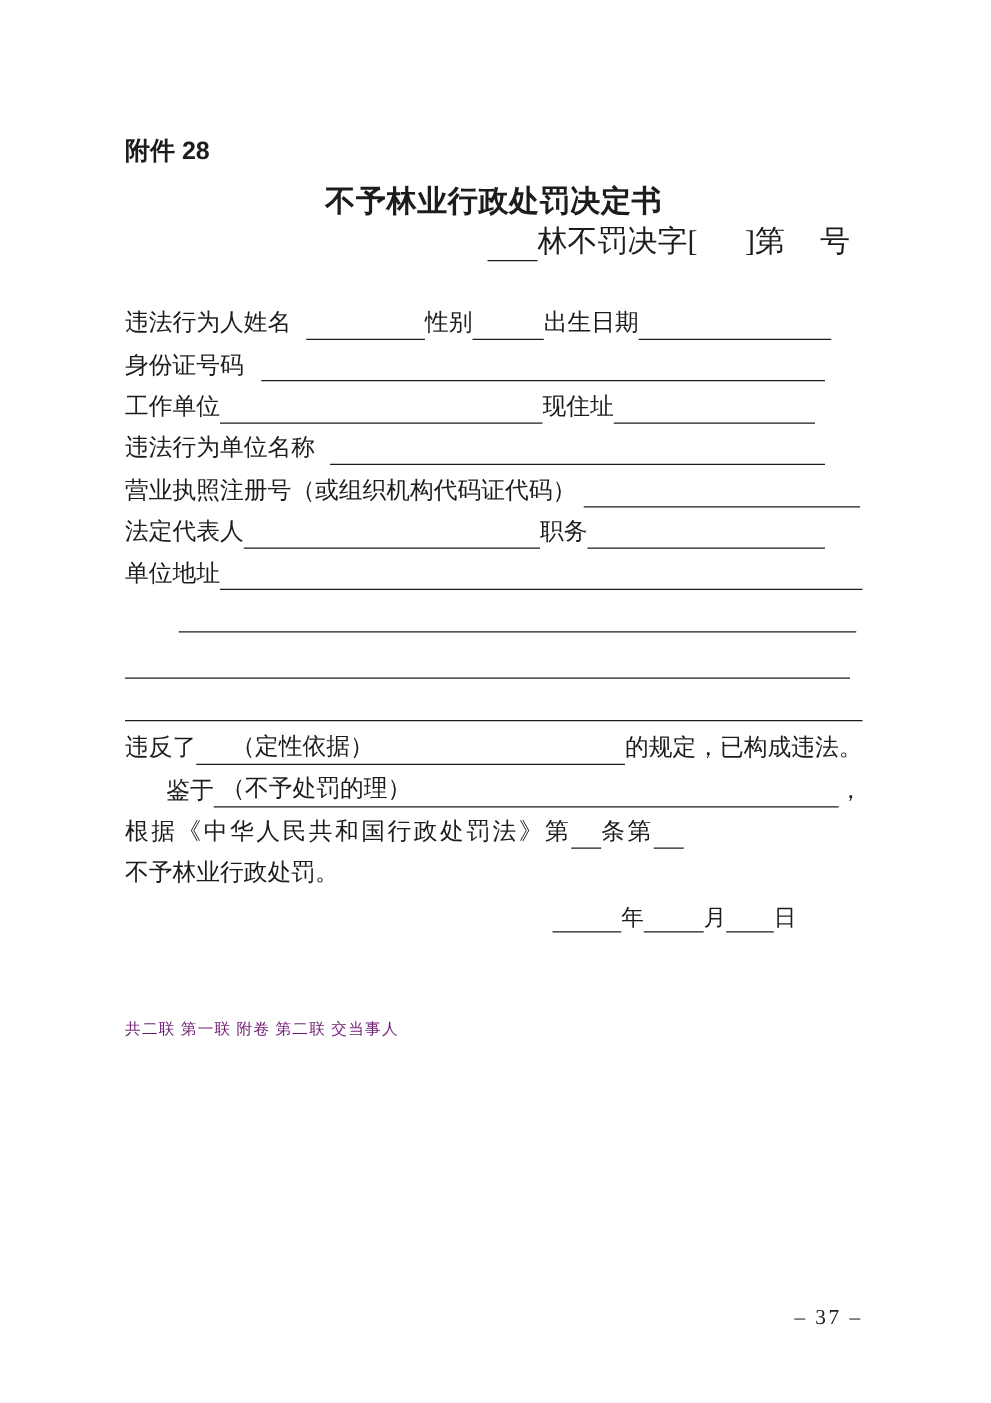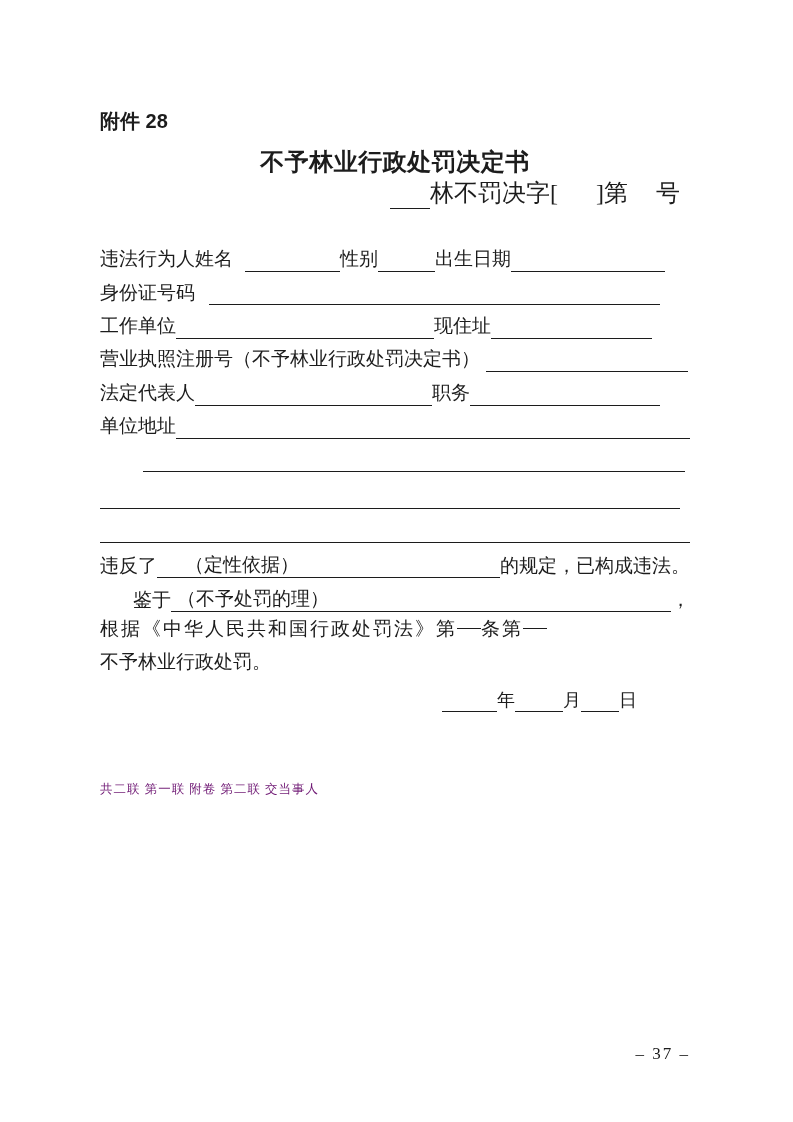--- a/index.html
+++ b/index.html
@@ -27,21 +27,21 @@
     display:flex; justify-content:flex-end; align-items:flex-end;
     font-size:24px; padding-right:10px; white-space:nowrap;
   }
   .rows { margin-top:26px; }
   .row {
     display:flex; align-items:flex-end;
     font-size:19px; height:33.4px; line-height:1.3;
     white-space:nowrap;
   }
   .row-first { height:37px; }
-  .h37 { height:37px; } .h35 { height:35px; } .h34 { height:34px; } .h33 { height:33px;align-items:center; }
+  .h37 { height:37px; } .h35 { height:35px; } .h34 { height:34px; } .h33 { height:33px; }
   .u { display:inline-block; border-bottom:1.5px solid #1c1c1c; }
   .fill { flex:1 1 auto; min-width:20px; }
   .sp { display:inline-block; }
   .indent { display:inline-block; width:33px; }
   .hint-pad-lg { padding-left:28px; }
   .hint-pad-sm { padding-left:6px; }
   .spread { letter-spacing:2px; }
 
   .sig-authority {
     margin-top:108px; text-align:right; padding-right:80px;
@@ -97,23 +97,28 @@
         <span class="u fill" style="margin-right:30px"></span>
       </div>
 
       <div class="row">
         <span>工作单位</span>
         <span class="u" style="width:258px"></span>
         <span>现住址</span>
         <span class="u fill" style="margin-right:38px"></span>
       </div>
 
+      <div class="row">
+        <span>违法行为单位名称</span>
+        <span class="sp" style="width:12px"></span>
+        <span class="u fill" style="margin-right:30px"></span>
+      </div>
 
       <div class="row">
-        <span>营业执照注册号（不予林业行政处罚决定书）</span>
+        <span>营业执照注册号（或组织机构代码证代码）</span>
         <span class="sp" style="width:6px"></span>
         <span class="u fill" style="margin-right:2px"></span>
       </div>
 
       <div class="row">
         <span>法定代表人</span>
         <span class="u" style="width:237px"></span>
         <span>职务</span>
         <span class="u fill" style="margin-right:30px"></span>
       </div>

